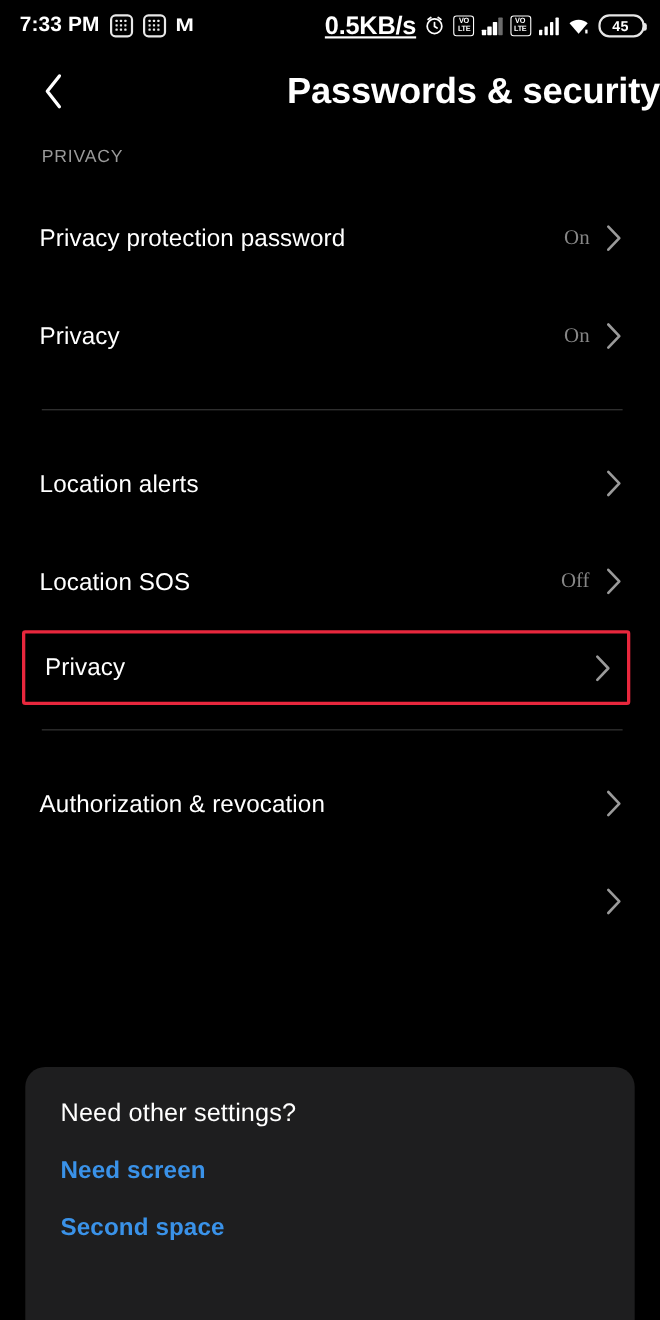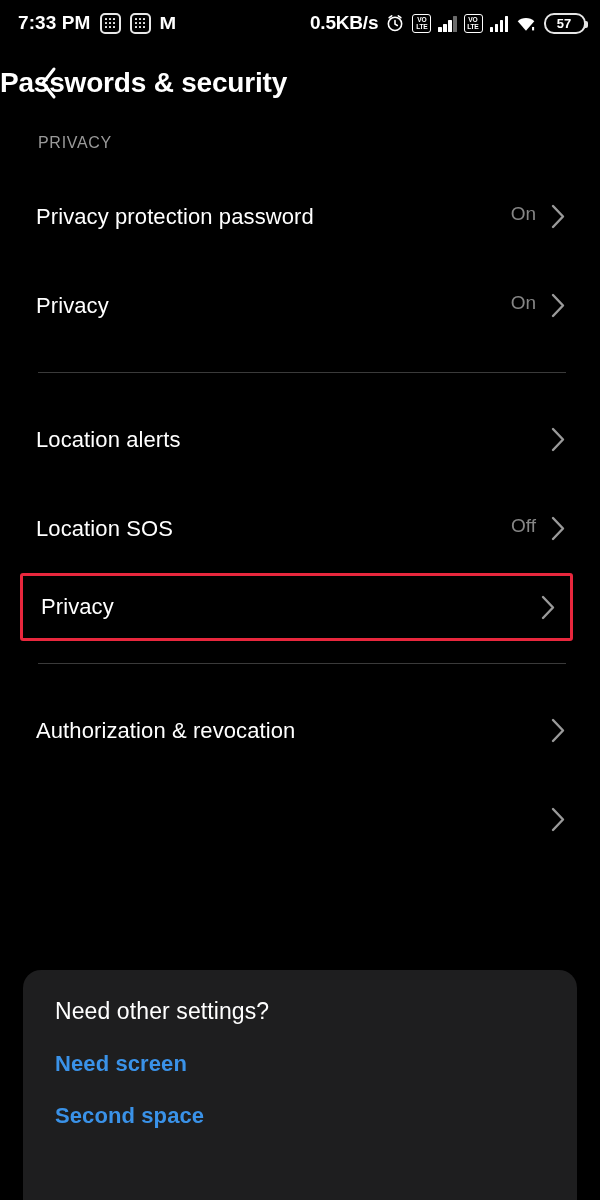--- a/index.html
+++ b/index.html
@@ -31,21 +31,21 @@
     align-items: center;
     gap: 9px;
   }
   .status-right {
     margin-left: auto;
     display: flex;
     align-items: center;
     gap: 7px;
   }
   .clock { font-size: 19px; font-weight: 700; }
-  .net-speed { font-size: 19px; font-weight: 700; letter-spacing: -0.2px; }
+  .net-speed { font-size: 23px; font-weight: 700; letter-spacing: -0.2px; text-decoration: underline; }
 
   .app-badge {
     width: 21px; height: 21px;
     border: 2px solid #e8e8e8;
     border-radius: 5px;
     display: flex;
     align-items: center;
     justify-content: center;
   }
   .app-badge .dots {
@@ -129,22 +129,22 @@
     width: 62px; height: 62px;
     margin-left: 18px;
     display: flex;
     align-items: center;
     justify-content: center;
     cursor: pointer;
   }
   .page-title {
     position: absolute;
     left: 0; right: 0;
-    text-align: left;
-    font-size: 28px;
+    text-align: right;
+    font-size: 33px;
     font-weight: 700;
     letter-spacing: -0.2px;
     pointer-events: none;
   }
 
   
   .section-label {
     padding: 14px 0 0 38px;
     font-size: 16px;
     font-weight: 400;
@@ -165,22 +165,23 @@
   }
   .row-label {
     font-size: 22px;
     font-weight: 400;
     color: #ffffff;
     letter-spacing: 0.1px;
   }
   .row-right {
     margin-left: auto;
     display: flex;
-    align-items: flex-start;
+    align-items: center;
     gap: 14px;
+    font-family: Liberation Serif, serif;
   }
   .row-value {
     font-size: 19px;
     color: #868686;
   }
   .chev { width: 16px; height: 27px; display: block; flex: 0 0 auto; }
 
   .divider {
     height: 1px;
     background: #3a3a3a;
@@ -289,21 +290,21 @@
         <i></i>
         <i></i>
       </span>
 
     <svg class="wifi-icon" viewBox="0 0 24 22">
       <path d="M12 19.3l-9.6-11C4.9 6 8.3 4.6 12 4.6s7.1 1.4 9.6 3.7z" fill="#fff"></path>
       <rect x="19" y="15" width="2.4" height="4" fill="#fff"></rect>
     </svg>
 
     <span class="battery">
-      <span>57</span>
+      <span>45</span>
     </span>
   </div>
 </div>
 
 <div class="app-bar">
   <div class="back-btn">
     <svg width="24" height="40" viewBox="0 0 24 40">
       <path d="M17 6L6 20l11 14" fill="none" stroke="#ffffff" stroke-width="3" stroke-linecap="round" stroke-linejoin="round"></path>
     </svg>
   </div>

